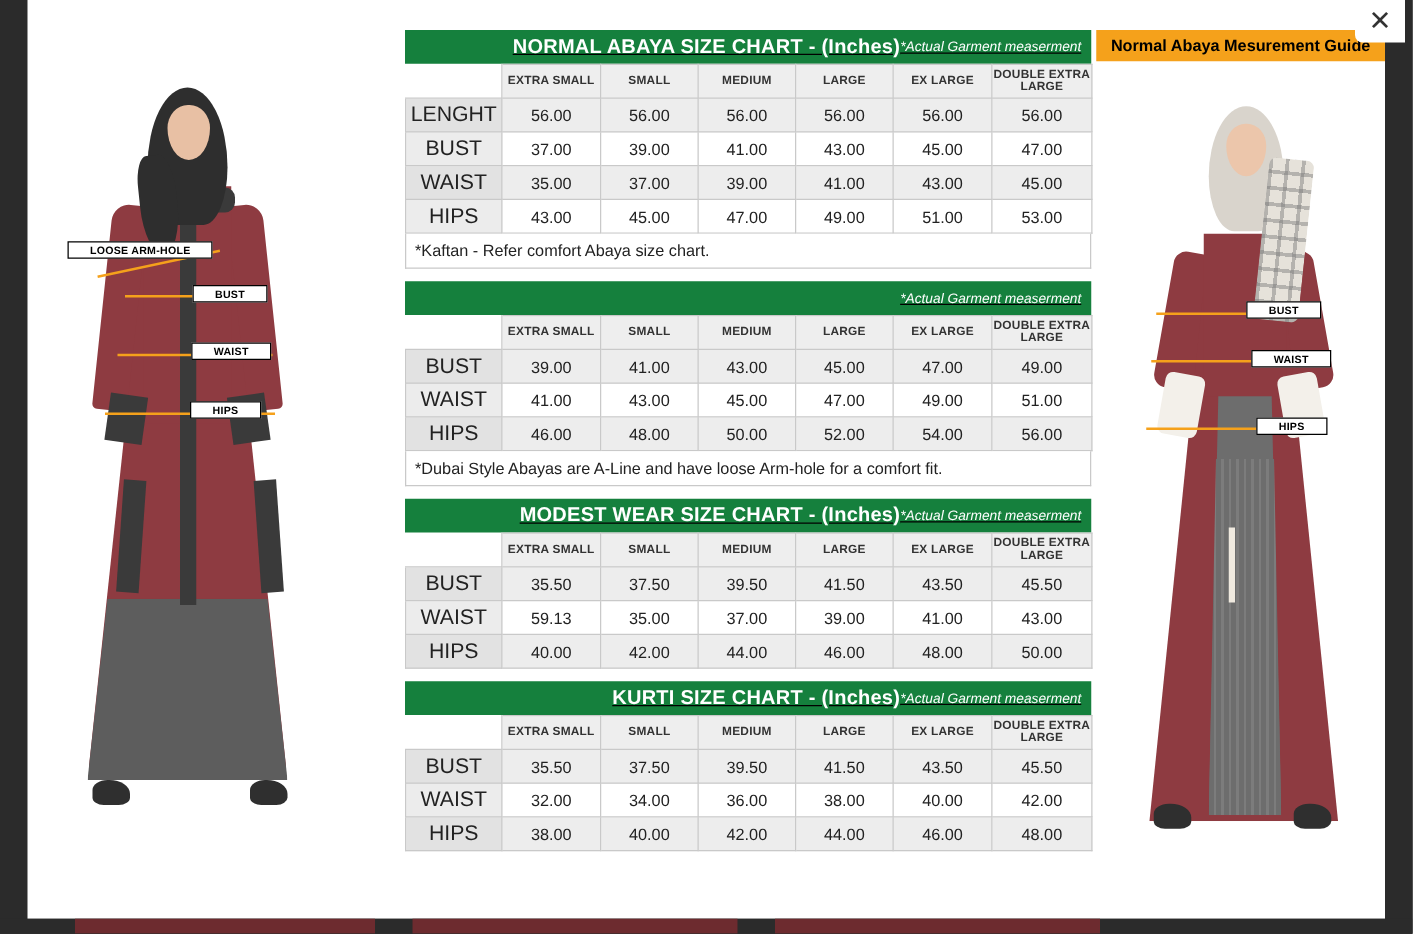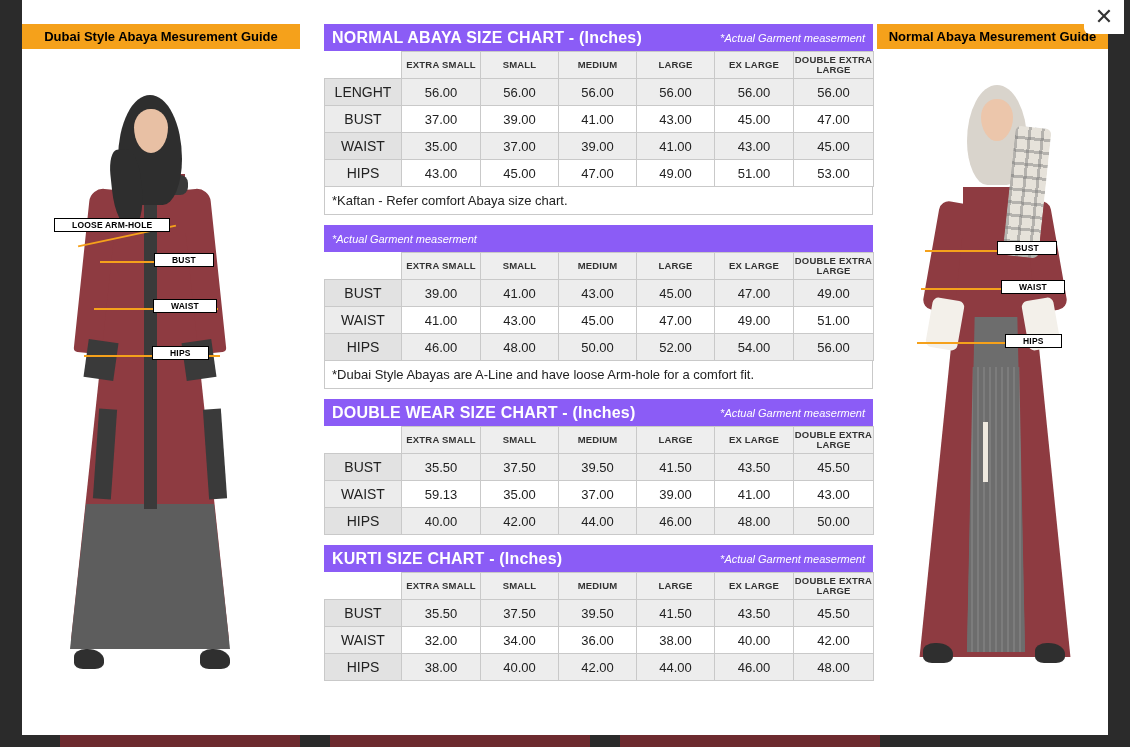--- a/index.html
+++ b/index.html
@@ -63,26 +63,27 @@
     color: #000;
     font-size: 13px;
     font-weight: bold;
     height: 25px;
     display: flex;
     align-items: center;
     justify-content: center;
     text-align: center;
   }
   .chart-head {
-    background: #8b5cf6;
+    background: #15803d;
     height: 27px;
     display: flex;
     align-items: center;
-    justify-content: space-between;
+    justify-content: flex-end;
     padding: 0 8px;
+    text-decoration: underline;
   }
   .chart-head .ch-title {
     color: #ffffff;
     font-size: 16px;
     font-weight: bold;
     letter-spacing: .2px;
   }
   .chart-head .ch-note {
     color: #ffffff;
     font-size: 11px;
@@ -106,21 +107,21 @@
     background: #eeeeee;
     font-size: 9.5px;
     font-weight: bold;
     color: #333;
     letter-spacing: .2px;
     line-height: 1.05;
   }
   table.size-table th.blank { border-left: none; border-top: none; background: #ffffff; }
   table.size-table td.rowhead {
     background: #ececec;
-    font-size: 14px;
+    font-size: 17px;
     font-weight: normal;
     color: #222;
     text-align: center;
   }
   table.size-table td.val { background: #ffffff; font-size: 13px; }
   table.size-table tr.shade td.val { background: #ededed; }
   table.size-table tr.shade td.rowhead { background: #e2e2e2; }
   .foot-note {
     border: 1px solid #c9c9c9;
     border-top: none;
@@ -370,21 +371,20 @@
   }
 </style>
 </head>
 <body>
 
 <div id="page">
 
   <div id="sheet">
 
     <div class="col-left">
-      <div class="title-bar">Dubai Style Abaya Mesurement Guide</div>
       <div class="figure-wrap">
         <div class="lm-body">
           <div class="lm-sleeve-l"></div>
           <div class="lm-sleeve-r"></div>
           <div class="lm-skirt"></div>
           <div class="lm-skirt-dark"></div>
           <div class="lm-brand-l"></div>
           <div class="lm-brand-r"></div>
           <div class="lm-torso"></div>
           <div class="lm-yoke"></div>
@@ -535,21 +535,21 @@
           </tr>
         </tbody>
           </table>
         <div class="foot-note">*Dubai Style Abayas are A-Line and have loose Arm-hole for a comfort fit.</div>
       </div>
 
       <div class="gap"></div>
 
       <div>
         <div class="chart-head">
-          <span class="ch-title">DOUBLE WEAR SIZE CHART - (Inches)</span>
+          <span class="ch-title">MODEST WEAR SIZE CHART - (Inches)</span>
           <span class="ch-note">*Actual Garment measerment</span>
         </div>
         <table class="size-table">
           <colgroup>
               <col style="width:77px">
               <col style="width:79px">
               <col style="width:78px">
               <col style="width:78px">
               <col style="width:78px">
               <col style="width:79px">

